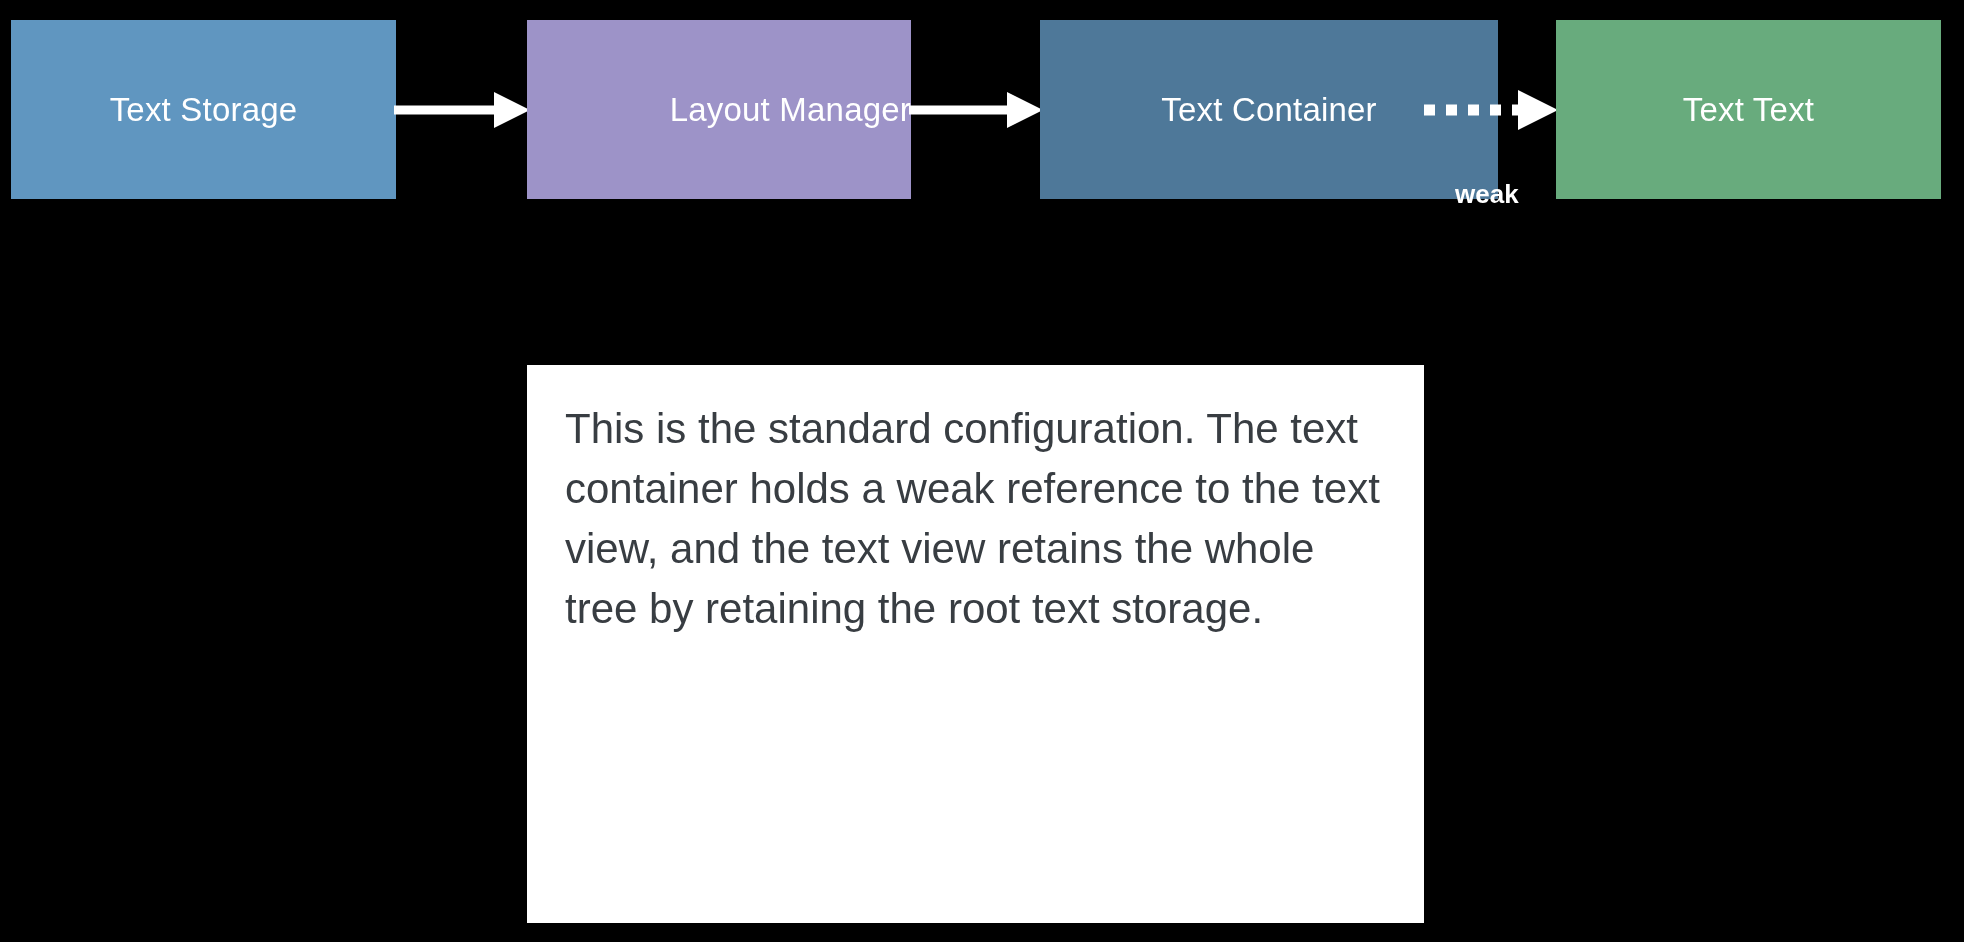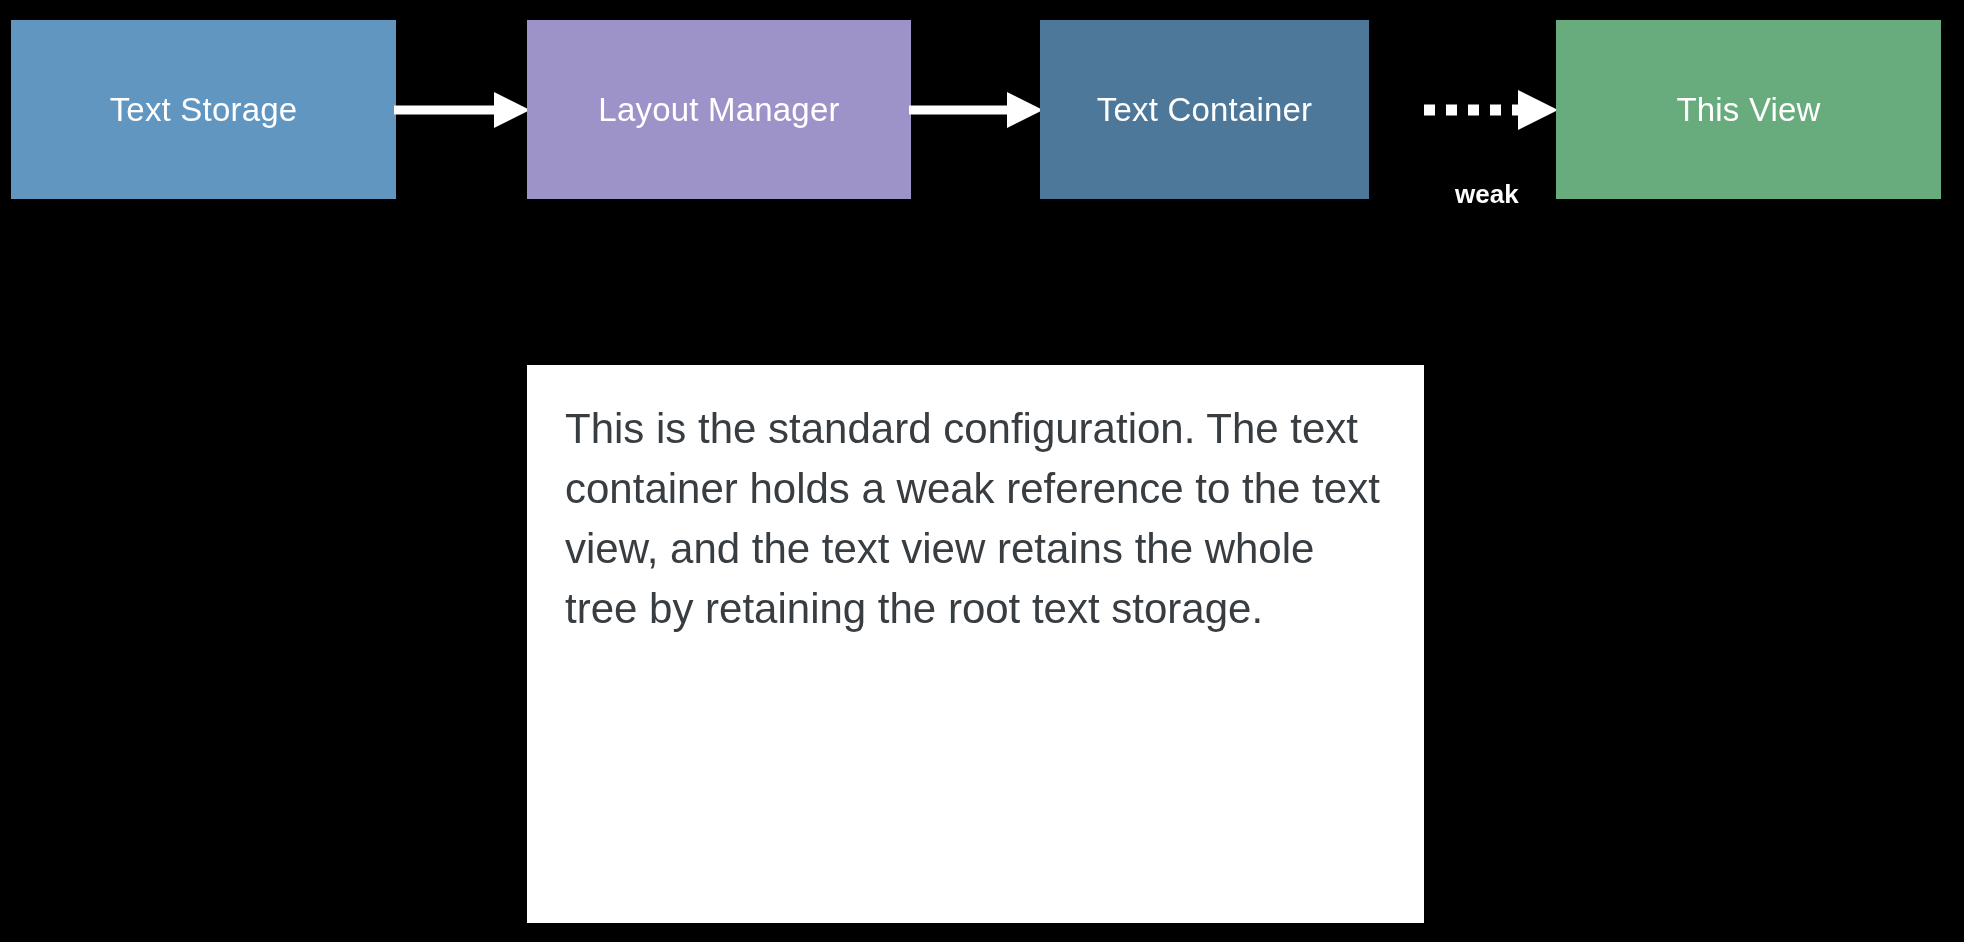--- a/index.html
+++ b/index.html
@@ -33,22 +33,22 @@
   .node-label {
     color: #ffffff;
     font-size: 33px;
     font-weight: 400;
     letter-spacing: 0.2px;
     line-height: 1;
     white-space: nowrap;
   }
 
   #node-text-storage   { left: 11px;   width: 385px; }
-  #node-layout-manager { left: 527px;  width: 384px; }
-  #node-text-container { left: 1040px; width: 329px; }
+  #node-layout-manager { left: 527px;  width: 384px; justify-content: flex-end; }
+  #node-text-container { left: 1040px; width: 458px; }
   #node-text-view      { left: 1556px; width: 385px; }
 
   
   .connector {
     position: absolute;
     height: 56px;
     top: 82px;
   }
   .connector svg { display: block; }
 
@@ -124,20 +124,20 @@
 
   <div class="connector" id="connector-container-view">
     <svg width="136" height="56" viewBox="0 0 136 56" aria-hidden="true">
       <line x1="2" y1="28" x2="100" y2="28" stroke="#ffffff" stroke-width="11" stroke-dasharray="11 11" stroke-linecap="butt"></line>
       <polygon points="96,8 136,28 96,48" fill="#ffffff"></polygon>
     </svg>
   </div>
   <span class="edge-label" id="edge-label-weak">weak</span>
 
   <div class="node" id="node-text-view" style="background:#68ab7d;">
-    <span class="node-label">This View</span>
+    <span class="node-label">Text Text</span>
   </div>
 
   <div id="caption-panel">
     <p id="caption-text">This is the standard configuration. The text container holds a weak reference to the text view, and the text view retains the whole tree by retaining the root text storage.</p>
   </div>
 
 </div>
 
 </body></html>

